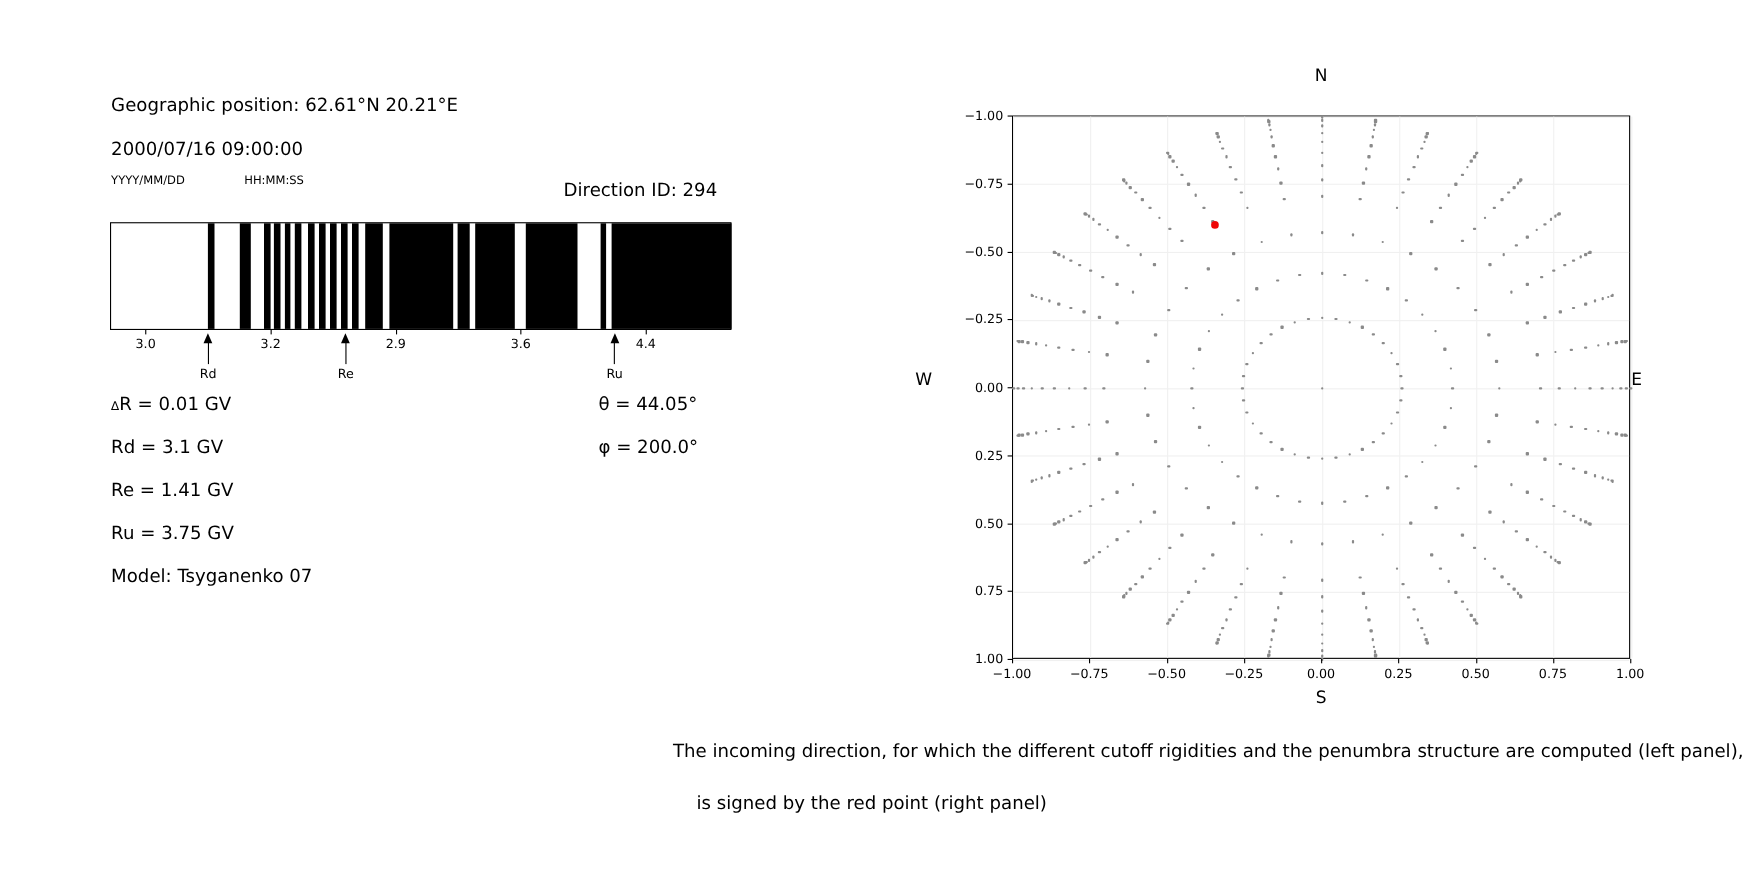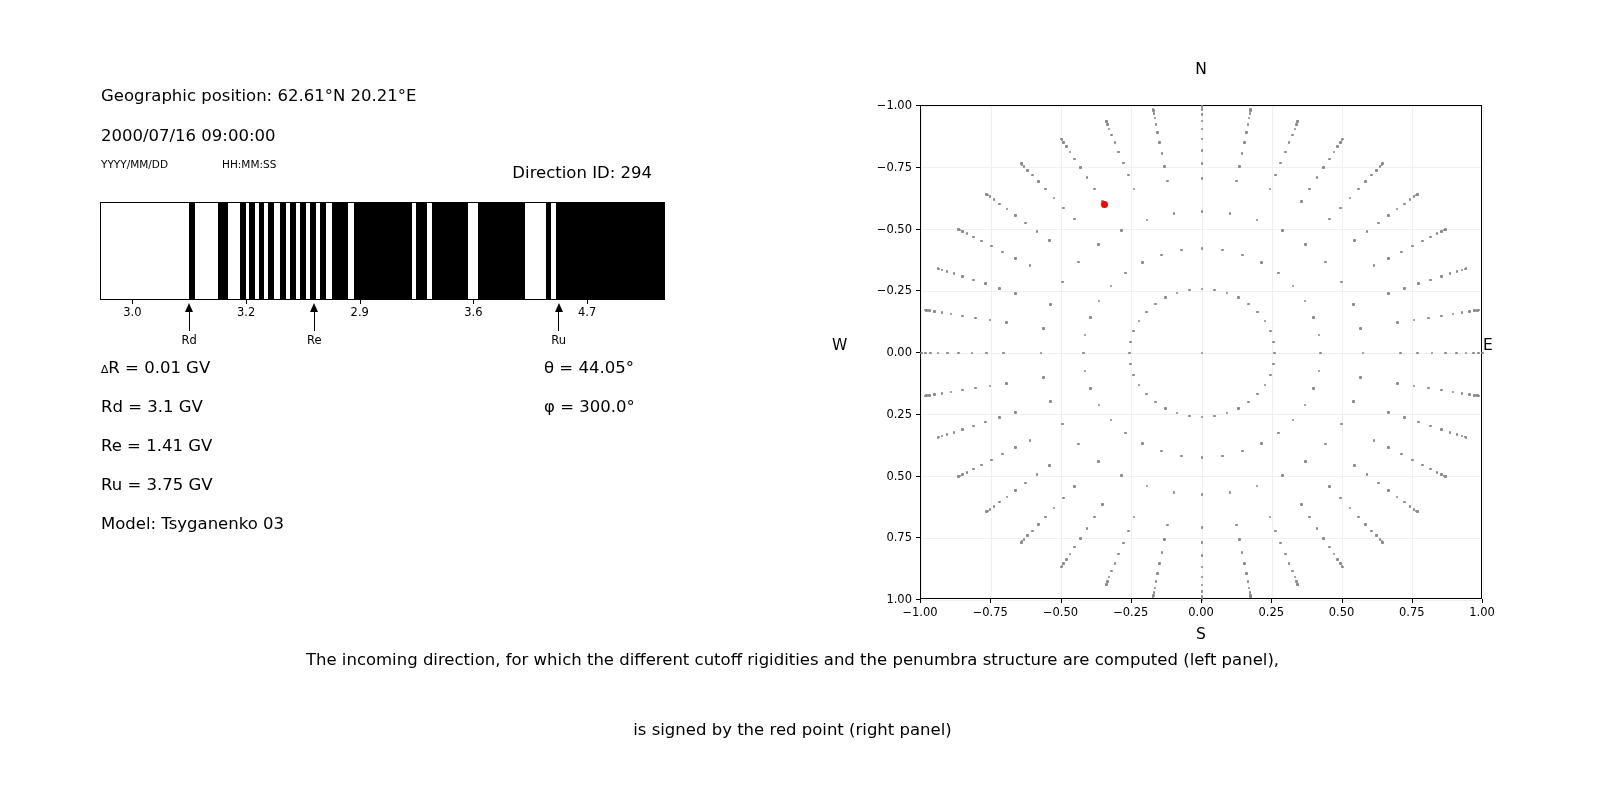--- a/index.html
+++ b/index.html
@@ -58,39 +58,39 @@
       </div>
       <div class="abs tickline" style="left: 132.399px; top: 300px;"></div>
       <div class="abs tick" style="left: 117.399px; top: 306px; width: 30px; text-align: center;">3.0</div>
       <div class="abs tickline" style="left: 246.081px; top: 300px;"></div>
       <div class="abs tick" style="left: 231.081px; top: 306px; width: 30px; text-align: center;">3.2</div>
       <div class="abs tickline" style="left: 359.764px; top: 300px;"></div>
       <div class="abs tick" style="left: 344.764px; top: 306px; width: 30px; text-align: center;">2.9</div>
       <div class="abs tickline" style="left: 473.446px; top: 300px;"></div>
       <div class="abs tick" style="left: 458.446px; top: 306px; width: 30px; text-align: center;">3.6</div>
       <div class="abs tickline" style="left: 587.128px; top: 300px;"></div>
-      <div class="abs tick" style="left: 572.128px; top: 306px; width: 30px; text-align: center;">4.7</div>
+      <div class="abs tick" style="left: 572.128px; top: 306px; width: 30px; text-align: center;">4.4</div>
       <div class="arrow-head" style="left: 185.24px; top: 303px;"></div>
       <div class="arrow-shaft" style="left: 188.64px; top: 311px; height: 20px;"></div>
       <div class="abs tick" style="left: 174.24px; top: 334px; width: 30px; text-align: center;">Rd</div>
       <div class="arrow-head" style="left: 310.291px; top: 303px;"></div>
       <div class="arrow-shaft" style="left: 313.691px; top: 311px; height: 20px;"></div>
       <div class="abs tick" style="left: 299.291px; top: 334px; width: 30px; text-align: center;">Re</div>
       <div class="arrow-head" style="left: 554.707px; top: 303px;"></div>
       <div class="arrow-shaft" style="left: 558.107px; top: 311px; height: 20px;"></div>
       <div class="abs tick" style="left: 543.707px; top: 334px; width: 30px; text-align: center;">Ru</div>
     </div>
 
   <div class="abs t16" style="left:101px;top:358px;"><span class="delta">∆</span><span>R = 0.01 GV</span></div>
   <div class="abs t16" style="left:101px;top:397px;">Rd = 3.1 GV</div>
   <div class="abs t16" style="left:101px;top:436px;">Re = 1.41 GV</div>
   <div class="abs t16" style="left:101px;top:475px;">Ru = 3.75 GV</div>
-  <div class="abs t16" style="left:101px;top:514px;">Model: Tsyganenko 03</div>
+  <div class="abs t16" style="left:101px;top:514px;">Model: Tsyganenko 07</div>
   <div class="abs t16" style="left:544px;top:358px;">θ = 44.05°</div>
-  <div class="abs t16" style="left:544px;top:397px;">φ = 300.0°</div>
+  <div class="abs t16" style="left:544px;top:397px;">φ = 200.0°</div>
 
   <div id="skymap-layer" class="abs" style="left:0;top:0;">
       <div class="abs" style="left: 920px; top: 105px; width: 562px; height: 494px; background: rgb(255, 255, 255); border: 1px solid rgb(0, 0, 0); box-sizing: border-box;">
         <div class="grid-v" style="left: -0.5px;"></div>
         <div class="grid-h" style="top: 493.5px;"></div>
         <div class="grid-v" style="left: 69.75px;"></div>
         <div class="grid-h" style="top: 431.75px;"></div>
         <div class="grid-v" style="left: 140px;"></div>
         <div class="grid-h" style="top: 370px;"></div>
         <div class="grid-v" style="left: 210.25px;"></div>
@@ -612,15 +612,15 @@
       <div class="abs tick" style="left: 1460px; top: 606px; width: 44px; text-align: center;">1.00</div>
       <div class="abs tickline-h" style="left: 916px; top: 105px;"></div>
       <div class="abs tick" style="left: 868px; top: 99px; width: 44px; text-align: right;">−1.00</div>
     </div>
 
   <div class="abs compass" style="left:1201px;top:61px;transform:translateX(-50%);">N</div>
   <div class="abs compass" style="left:1201px;top:626px;transform:translateX(-50%);">S</div>
   <div class="abs compass" style="left:832px;top:337px;">W</div>
   <div class="abs compass" style="left:1483px;top:337px;">E</div>
 
-  <div class="abs caption" style="top:650px;">The incoming direction, for which the different cutoff rigidities and the penumbra structure are computed (left panel),</div>
+  <div class="abs caption" style="top:673px;text-align:right;">The incoming direction, for which the different cutoff rigidities and the penumbra structure are computed (left panel),</div>
   <div class="abs caption" style="top:720px;">is signed by the red point (right panel)</div>
 </div>
 
 </body></html>

